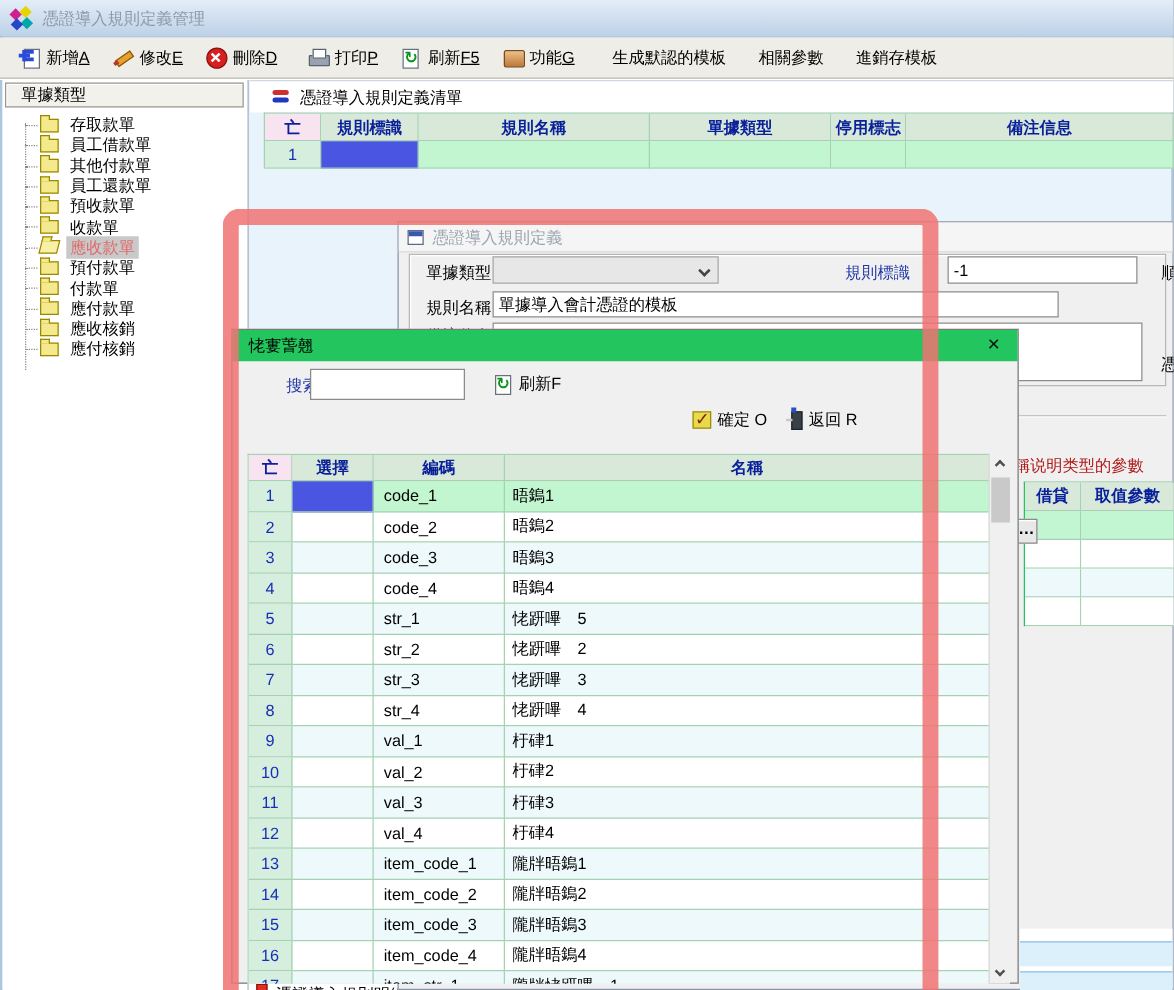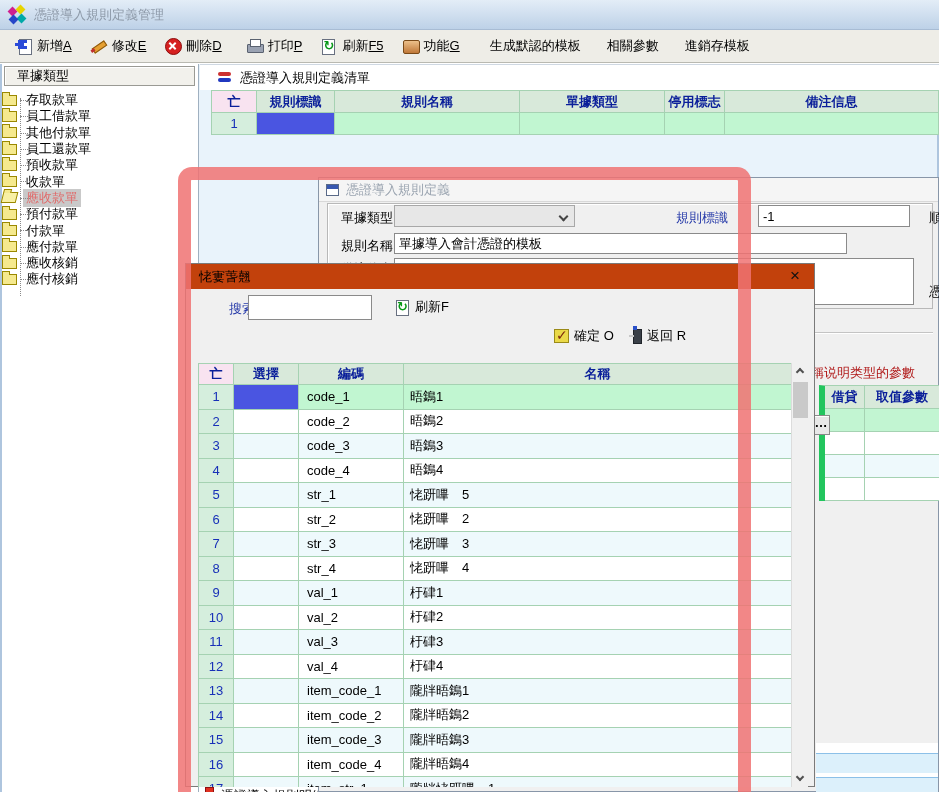--- a/index.html
+++ b/index.html
@@ -45,21 +45,21 @@
   .icon-refresh .arr { position:absolute; left:3px; top:0px; color:#089818; font-weight:bold; font-size:13px; }
   
   .icon-func::before { content:''; position:absolute; left:1px; top:2px; width:15px; height:12px; background:linear-gradient(#ecc08a,#c07838); border:1px solid #7a4a18; border-radius:2px; }
 
   
   .left-panel { position:absolute; left:2px; top:64px; width:197px; bottom:0; background:#fff; border-right:1px solid #9fb0c0; }
   .panel-head { position:absolute; left:2px; top:2px; width:191px; height:20px; background:#f2f1ec;
                 border:1px solid #9a9a94; box-shadow:inset 1px 1px 0 #fff; display:flex; align-items:center; padding-left:12px; }
   .tree { position:absolute; left:0; top:28px; width:197px; }
   .tree::before { content:''; position:absolute; left:18px; top:6px; height:198px; border-left:1px dotted #8a8a8a; }
-  .tree-item { position:relative; height:16.3px; display:flex; align-items:center; }
+  .tree-item { position:relative; height:16.3px; display:flex; align-items:center; padding-left:30px; }
   .tree-item::before { content:''; position:absolute; left:18px; top:8px; width:10px; border-top:1px dotted #8a8a8a; }
   .folder { position:relative; width:15px; height:11px; background:#f5e98e; border:1px solid #9a8800; margin-right:6px; flex:none; }
   .folder::before { content:''; position:absolute; left:-1px; top:-4px; width:6px; height:3px; background:#f5e98e; border:1px solid #9a8800; border-bottom:none; }
   .tree-label { padding:0 3px; white-space:nowrap; }
   .tree-item.selected .tree-label { background:#c9c9c9; color:#e06a6a; }
   .tree-item.selected .folder { transform:skewX(-14deg); background:#f8f0a4; }
 
   
   .main { position:absolute; left:200px; top:64px; right:0; bottom:0; }
   .list-head { position:absolute; left:0; top:0; right:0; height:26px; background:#fff; border-top:1px solid #cfd8e2;
@@ -89,41 +89,41 @@
   .dlg-icon::before { content:''; position:absolute; left:0; top:0; width:11px; height:4px; background:#3858b0; }
   .dlg-title { color:#9aa4b0; }
   .groupbox { position:absolute; left:8px; top:25px; width:606px; height:106px; border:1px solid #b8b8b8; box-shadow:inset 1px 1px 0 #fff; }
   .dlg-label { position:absolute; white-space:nowrap; }
   .lbl-blue { color:#2438a8; }
   .combo { position:absolute; left:75px; top:27px; width:181px; height:22px; background:#e7e7e7; border:1px solid #a8a8a8; }
   .combo .chev { position:absolute; right:7px; top:7px; width:7px; height:7px; border-left:2px solid #444; border-top:2px solid #444; transform:rotate(225deg); }
   .tbox { position:absolute; background:#fff; border:1px solid #8a8a8a; font-family:"Liberation Sans","DejaVu Sans",sans-serif; font-size:13px; padding-left:4px; }
   .divider { position:absolute; left:8px; top:154px; width:606px; border-top:1px solid #c4c4c4; box-shadow:0 1px 0 #fff; }
   .back-caption { position:absolute; left:492px; top:186px; width:130px; color:#b01818; white-space:nowrap; overflow:hidden; }
-  .params-grid { position:absolute; left:500px; top:207px; width:121px; height:116px; overflow:hidden; border-left:6px solid #22c55e; border-top:1px solid #a5d2b2; }
+  .params-grid { position:absolute; left:500px; top:207px; width:121px; height:116px; overflow:hidden; border-left:1px solid #22c55e; border-top:1px solid #a5d2b2; }
   .params-grid .grow { height:23px; }
   .pc0{width:60px;} .pc1{width:75px; flex:none;}
   .params-grid .r1 .gcell{ background:#c2f5d2; }
   .params-grid .r2 .gcell{ background:#fff; }
   .params-grid .r3 .gcell{ background:#eef9fc; }
   .params-grid .r4 .gcell{ background:#fff; }
   .browse-btn { position:absolute; left:493px; top:237px; width:18px; height:20px; background:#e8e8e8; border:1px solid #8a8a8a;
                 box-shadow:inset 1px 1px 0 #fff; text-align:center; line-height:14px; font-weight:bold; z-index:2; }
   .stripe-area { position:absolute; left:497px; top:565px; right:0; bottom:0; background:#fff; }
   .stripe { position:absolute; left:0; right:0; height:20px; background:#dcf0fb; border-top:1px solid #8cc0e8; }
 
   
   .bottom-strip { position:absolute; left:199px; top:786px; width:121px; height:6px; background:#fff; overflow:hidden; z-index:5; }
   .bottom-strip .mini-icon { position:absolute; left:6px; top:1px; width:9px; height:8px; background:#e03020; border:1px solid #901010; }
   .bottom-strip .strip-text { position:absolute; left:22px; top:1px; white-space:nowrap; }
 
   
   .popup { position:absolute; left:185px; top:263px; width:630px; height:524px; background:#f0f0f0;
            border:1px solid #7a7a7a; z-index:20; }
-  .pop-titlebar { position:absolute; left:0; top:0; right:0; height:25px; background:#c2410c; display:flex; align-items:center; }
+  .pop-titlebar { position:absolute; left:0; top:0; right:0; height:25px; background:#22c55e; display:flex; align-items:center; }
   .pop-title { margin-left:13px; }
   .pop-close { position:absolute; right:8px; top:1px; width:22px; height:22px; text-align:center; line-height:22px; font-size:17px; color:#111; }
   .search-label { position:absolute; left:27px; top:36px; color:#2438a8;margin-left:16px; }
   .search-input { position:absolute; left:62px; top:31px; width:124px; height:25px; }
   .pop-btn { position:absolute; display:flex; align-items:center; gap:5px; }
   .icon-refresh2 { position:relative; width:16px; height:16px; }
   .icon-refresh2::before { content:''; position:absolute; left:2px; top:1px; width:11px; height:14px; background:#fff; border:1px solid #687080; }
   .icon-refresh2 .arr { position:absolute; left:3px; top:0; color:#089818; font-weight:bold; font-size:13px; }
   .icon-ok { position:relative; width:15px; height:14px; background:#ead948; border:1px solid #9a8a18; }
   .icon-ok::before { content:'✓'; position:absolute; left:1px; top:-3px; color:#7c2a0c; font-weight:bold; font-size:14px; }

